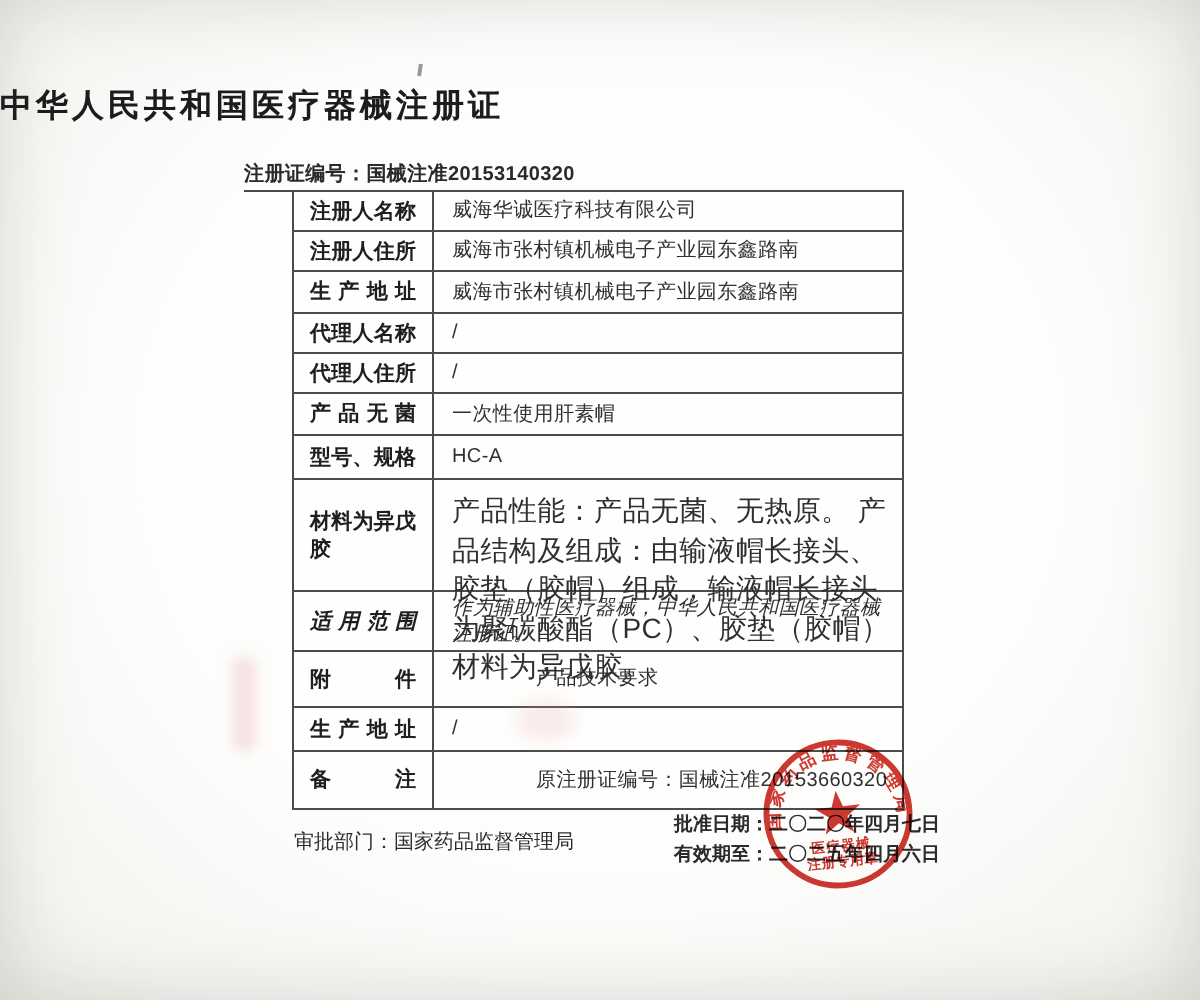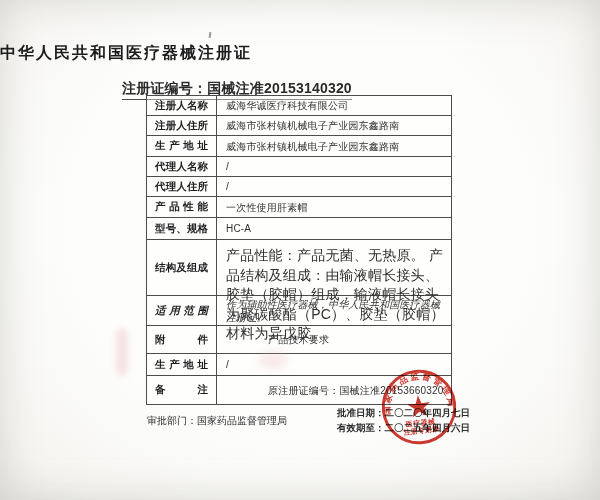--- a/index.html
+++ b/index.html
@@ -14,21 +14,21 @@
     color:#262626;
   }
   .title {
     position:absolute; top:43px; left:0; width:600px;
     font-size:16px; font-weight:bold;
     letter-spacing:2px; color:#1c1c1c;
     font-family:"Liberation Serif","DejaVu Serif",serif;
   }
   .regline {
     position:absolute; top:80px; left:122px;
-    font-size:14px; font-weight:bold; color:#2a2a2a;
+    font-size:10px; font-weight:bold; color:#2a2a2a;
     border-bottom:1px solid #4a4a4a; padding-bottom:1px; letter-spacing:0.2px;
   }
   .cert-table {
     position:absolute; left:146px; top:95px; width:306px;
     border:1.6px solid #4c4c4c;
     display:flex; flex-direction:column;
     background:rgba(255,255,255,0.4);
     justify-content:flex-end;
   }
   .row { display:flex; border-bottom:1px solid #4c4c4c; }
@@ -105,33 +105,33 @@
       <div class="cell-value">/</div>
     </div>
     <div class="row h20">
       <div class="cell-label">
           <span>代理人住所</span>
         </div>
       <div class="cell-value">/</div>
     </div>
     <div class="row h21">
       <div class="cell-label">
-          <span>产品性能</span>
+          <span>产品无菌</span>
         </div>
       <div class="cell-value">一次性使用肝素帽</div>
     </div>
     <div class="row h22">
       <div class="cell-label">
           <span>型号、规格</span>
         </div>
       <div class="cell-value">HC-A</div>
     </div>
     <div class="row h56 row-structure">
       <div class="cell-label">
-          <span>结构及组成</span>
+          <span>材料为异戊胶</span>
         </div>
       <div class="cell-value">产品性能：产品无菌、无热原。 产品结构及组成：由输液帽长接头、胶垫（胶帽）组成，输液帽长接头为聚碳酸酯（PC）、胶垫（胶帽）材料为异戊胶。</div>
     </div>
     <div class="row h30">
       <div class="cell-label">
           <span>适用范围</span>
         </div>
       <div class="cell-value">作为辅助性医疗器械，中华人民共和国医疗器械注册证。</div>
     </div>
     <div class="row h28">

